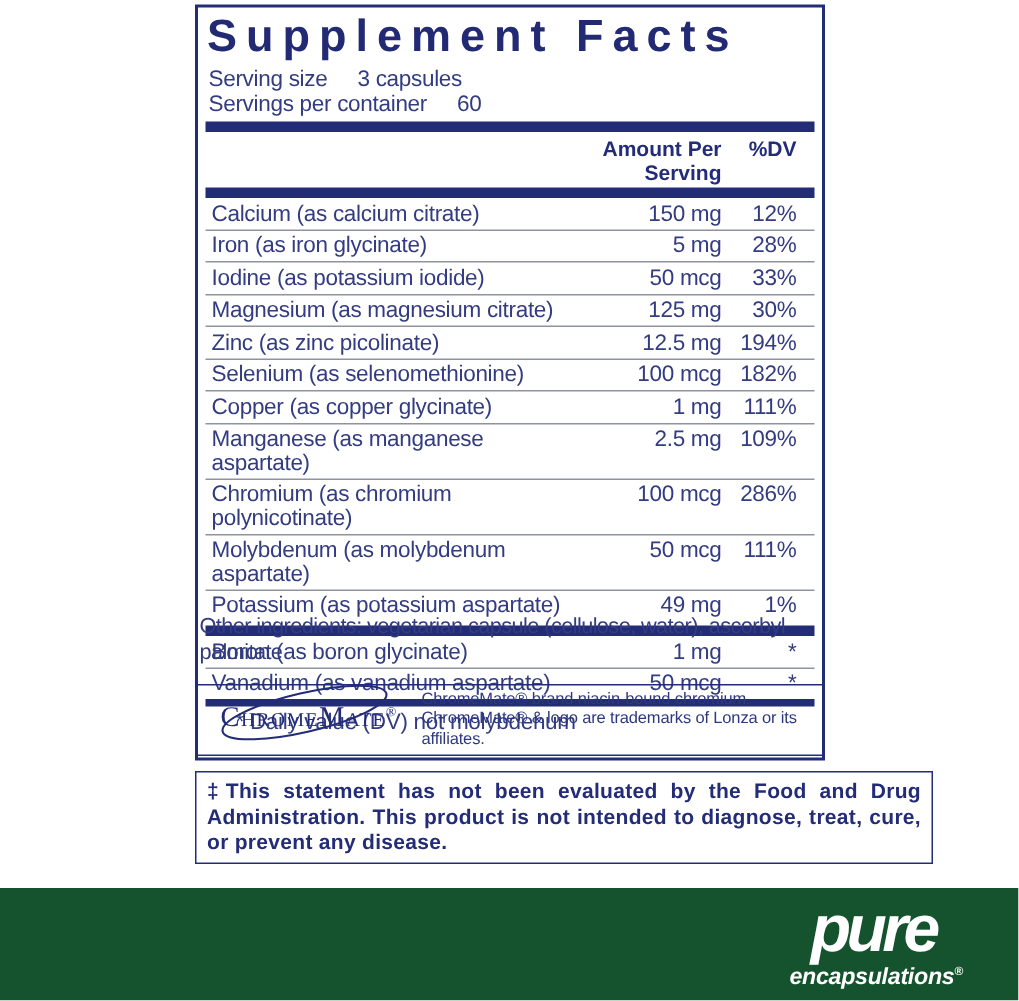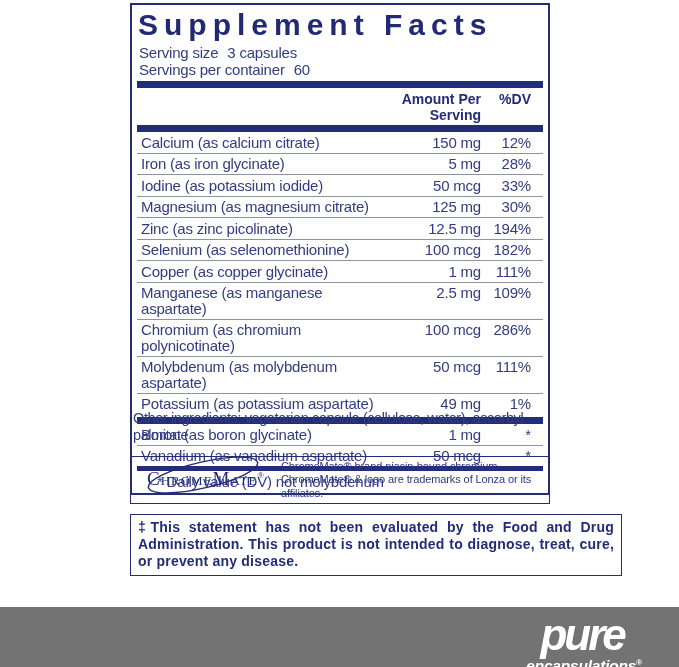--- a/index.html
+++ b/index.html
@@ -1,28 +1,28 @@
 <!DOCTYPE html>
 <html><head>
 <meta charset="utf-8">
 <style>
   * { margin: 0; padding: 0; box-sizing: border-box; }
   html, body { width: 679px; height: 667px; background: #ffffff; overflow: hidden; }
   body { font-family: "Liberation Sans", sans-serif; color: #303a7e; position: relative; }
 
   .panel {
     position: absolute; left: 130px; top: 3px; width: 420px;
-    border: 2px solid #232c77; background: #fff; padding: 2px 5px 0 5px;
+    border: 2px solid #232c77; background: #fff; padding: 2px 5px 12px 5px;
   }
   .sf-title {
     color: #232a74; font-weight: bold; font-size: 30px; letter-spacing: 6px;
     line-height: 34px; white-space: nowrap; margin: 1px 0 2px 1px;
   }
   .serving-line { font-size: 15px; line-height: 17px; color: #333c80; letter-spacing: -0.2px; margin-left: 2px; }
-  .serving-line .val { margin-left: 9px; }
+  .serving-line .val { margin-left: 20px; }
   .bar { background: #232c77; height: 7px; margin: 3px 0 0 0; }
   .bar.thin { height: 5px; }
   .bar.mt { margin-top: 0; }
 
   .hdr-row {
     display: grid; grid-template-columns: 1fr 95px 50px;
     font-weight: bold; font-size: 14px; line-height: 16px; color: #232c77;
     padding: 3px 12px 2px 4px;
   }
   .hdr-row .amt, .hdr-row .dv { text-align: right; }
@@ -57,22 +57,22 @@
   .cm-note { font-size: 11px; line-height: 13.5px; color: #2d3880; margin-left: 6px; letter-spacing: -0.1px; }
 
   .disclaimer-box {
     position: absolute; left: 130px; top: 514px; width: 492px;
     border: 1.5px solid #232c77; padding: 4px 7px 5px 7px;
     font-size: 14px; font-weight: bold; line-height: 17px; color: #232c77;
     text-align: justify; letter-spacing: 0.2px;
   }
 
   .footer {
-    position: absolute; left: 0; right: 0; bottom: 0; height: 60px;
-    background: #737373;
+    position: absolute; left: 0; right: 0; bottom: 0; height: 75px;
+    background: #14532d;
   }
   .brand { position: absolute; right: 37px; top: 8px; text-align: center; color: #ffffff; }
   .brand-pure {
     font-style: italic; font-weight: bold; font-size: 44px; line-height: 40px;
     letter-spacing: -3px; padding-right: 4px;
   }
   .brand-encap {
     font-style: italic; font-weight: bold; font-size: 15.5px; line-height: 14px;
     letter-spacing: -0.2px; margin-top: 1px; white-space: nowrap;
   }

